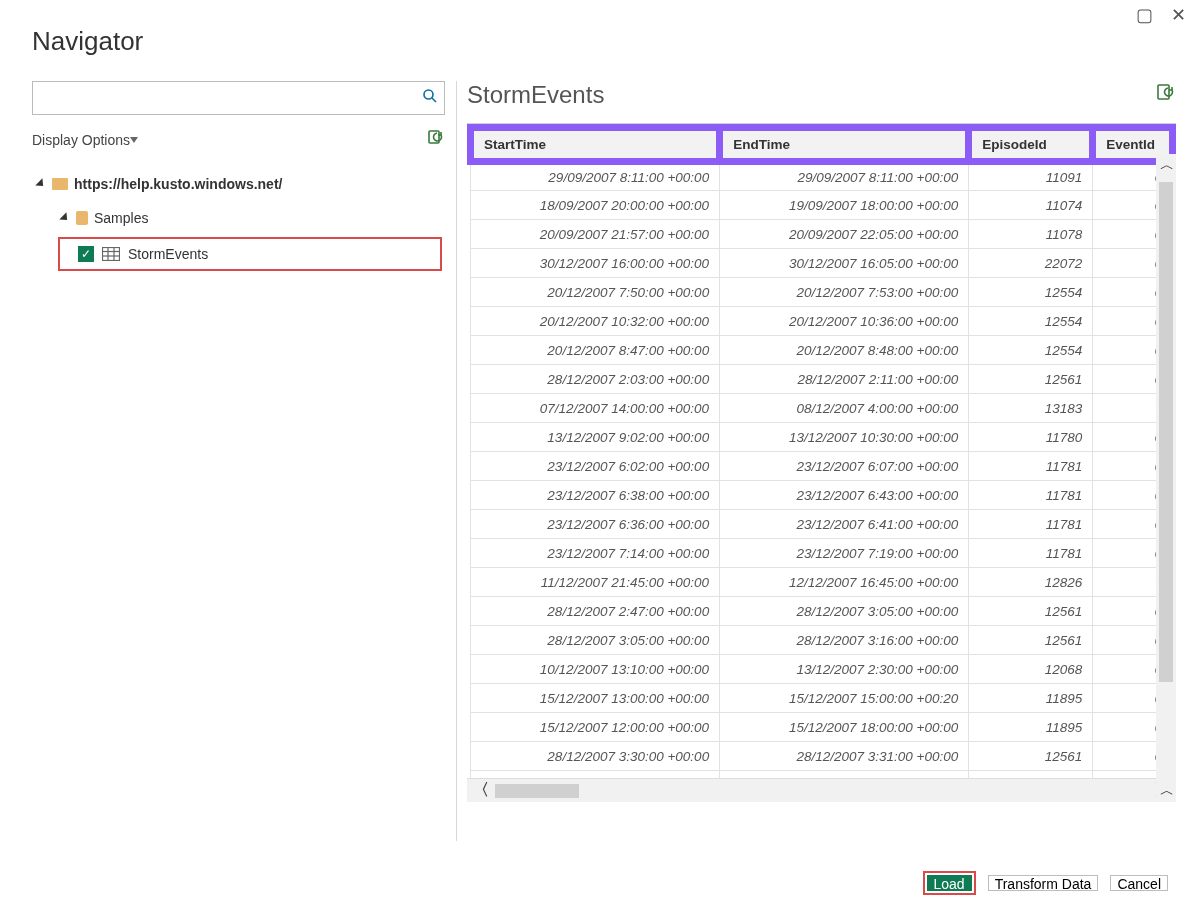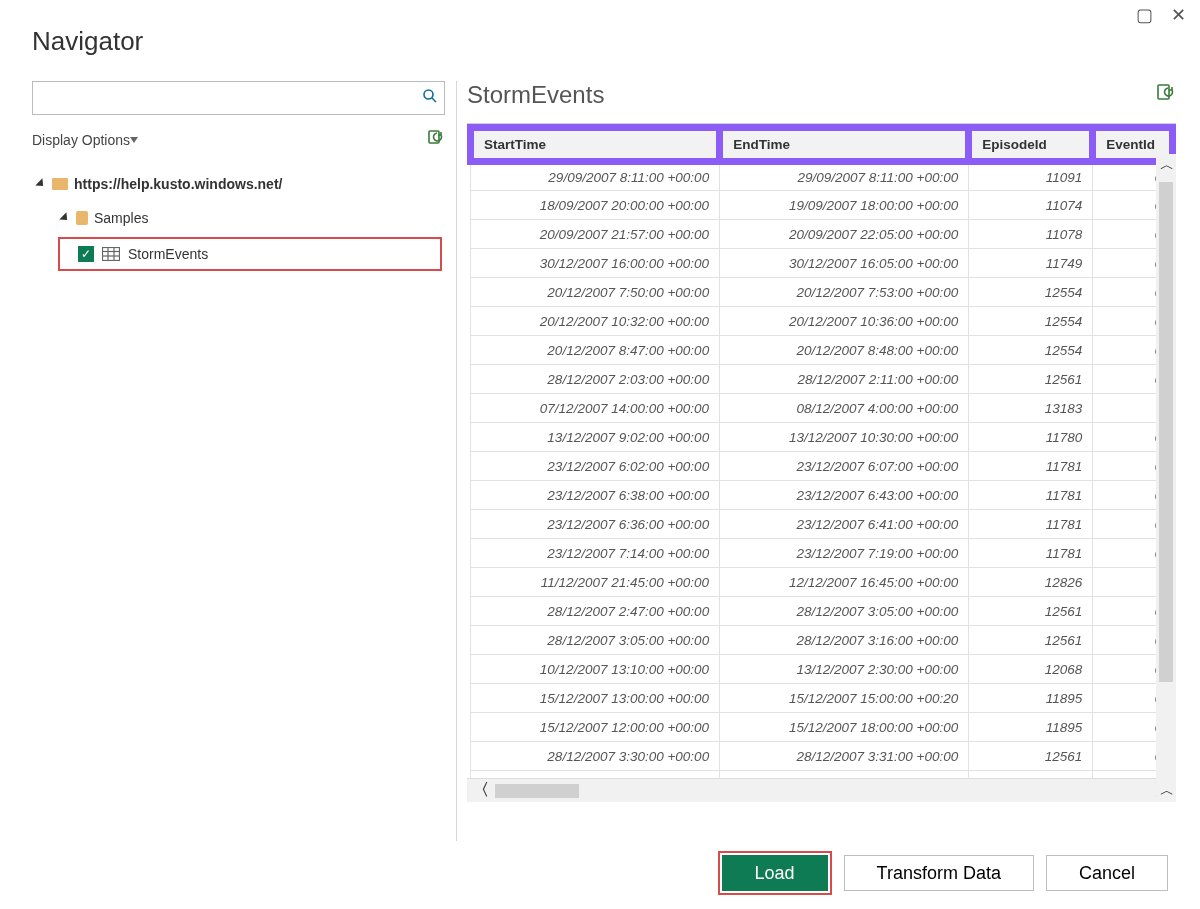--- a/index.html
+++ b/index.html
@@ -59,21 +59,21 @@
   .vscroll .arrow { font-size:14px; color:#333; padding:2px 0; }
   .vscroll .thumb { position:absolute; top:28px; width:14px; height:500px; background:#d0d0d0; left:3px; }
 
   .hscroll { height:24px; background:#f1f1f1; display:flex; align-items:center; justify-content:space-between; padding:0 6px; border-top:1px solid #ddd; }
   .hscroll .arrow { font-size:16px; font-weight:600; color:#4a4a4a; }
   .hscroll .track { flex:1; height:14px; margin:0 6px; position:relative; }
   .hscroll .thumb { position:absolute; left:0; width:84px; height:14px; background:#d0d0d0; }
 
   
   .buttons { position:absolute; bottom:14px; right:32px; display:flex; gap:12px; align-items:center; }
-  .btn { height:36px; padding:0 32px; border:1px solid #bdbdbd; background:#fff; font-size:18px; cursor:pointer; }
+  .btn { height:16px; padding:0 6px; border:1px solid #bdbdbd; background:#fff; font-size:14px; cursor:pointer; }
   .btn-load { background:#0f7b55; color:#fff; border:1px solid #0f7b55; }
   .load-highlight { border:2px solid #d94a4a; padding:2px; display:inline-flex; }
 </style>
 </head>
 <body>
 
 <div class="titlebar-icons">
   <span>▢</span>
   <span>✕</span>
 </div>
@@ -180,21 +180,21 @@
               </tr>
               <tr>
                 <td>20/09/2007 21:57:00 +00:00</td>
                 <td>20/09/2007 22:05:00 +00:00</td>
                 <td class="num">11078</td>
                 <td class="cut">6</td>
               </tr>
               <tr>
                 <td>30/12/2007 16:00:00 +00:00</td>
                 <td>30/12/2007 16:05:00 +00:00</td>
-                <td class="num">11749</td>
+                <td class="num">22072</td>
                 <td class="cut">6</td>
               </tr>
               <tr>
                 <td>20/12/2007 7:50:00 +00:00</td>
                 <td>20/12/2007 7:53:00 +00:00</td>
                 <td class="num">12554</td>
                 <td class="cut">6</td>
               </tr>
               <tr>
                 <td>20/12/2007 10:32:00 +00:00</td>

